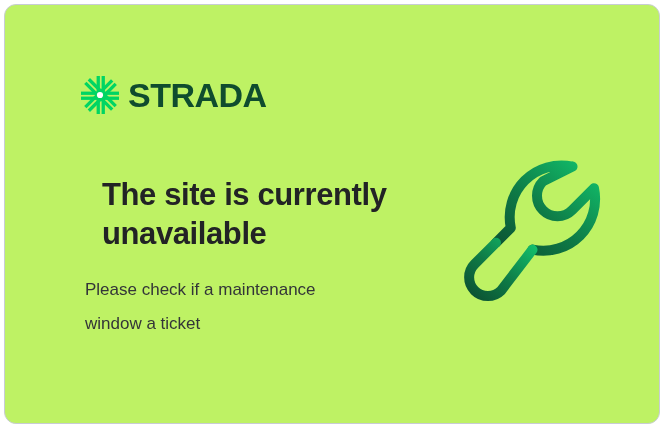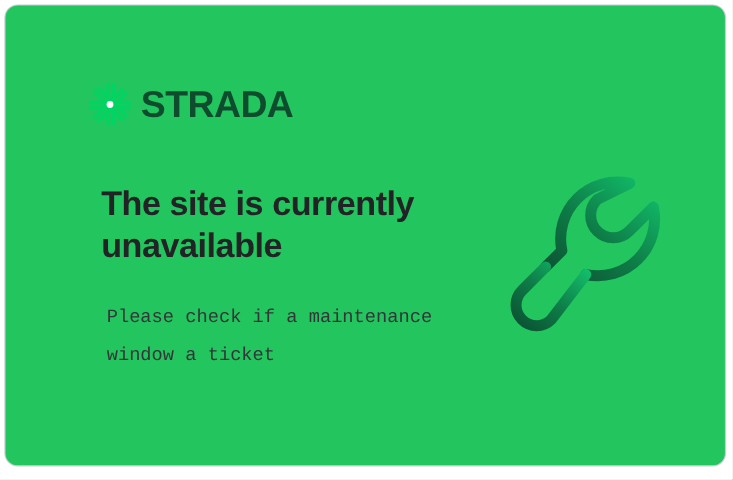--- a/index.html
+++ b/index.html
@@ -24,21 +24,21 @@
   }
 
   
   .card {
     position: absolute;
     left: 4px;
     top: 4px;
     width: 656px;
     height: 420px;
     box-sizing: border-box;
-    background: #22c55e;
+    background: #bef264;
     border: 1px solid #c8ccd4;
     border-radius: 12px;
     overflow: hidden;
   }
 
   
   .logo {
     position: absolute;
     left: 76px;
     top: 70px;
@@ -61,40 +61,39 @@
     line-height: 1;
     white-space: nowrap;
   }
 
   
   .headline {
     position: absolute;
     left: 79px;
     top: 152px;
     width: 350px;
-    margin: 8px;
+    margin: 18px;
     font-size: 31px;
     font-weight: 600;
     line-height: 1.26;
     letter-spacing: -0.4px;
     color: #222325;
   }
 
   
   .body-copy {
     position: absolute;
-    left: 92px;
+    left: 80px;
     top: 268px;
     width: 320px;
     margin: 0;
     font-size: 17px;
     font-weight: 400;
     line-height: 2.0;
     color: #333538;
-    font-family: Liberation Mono, monospace;
   }
   .body-copy .line {
     display: block;
     white-space: nowrap;
   }
 
   
   .wrench {
     position: absolute;
     left: 455px;

